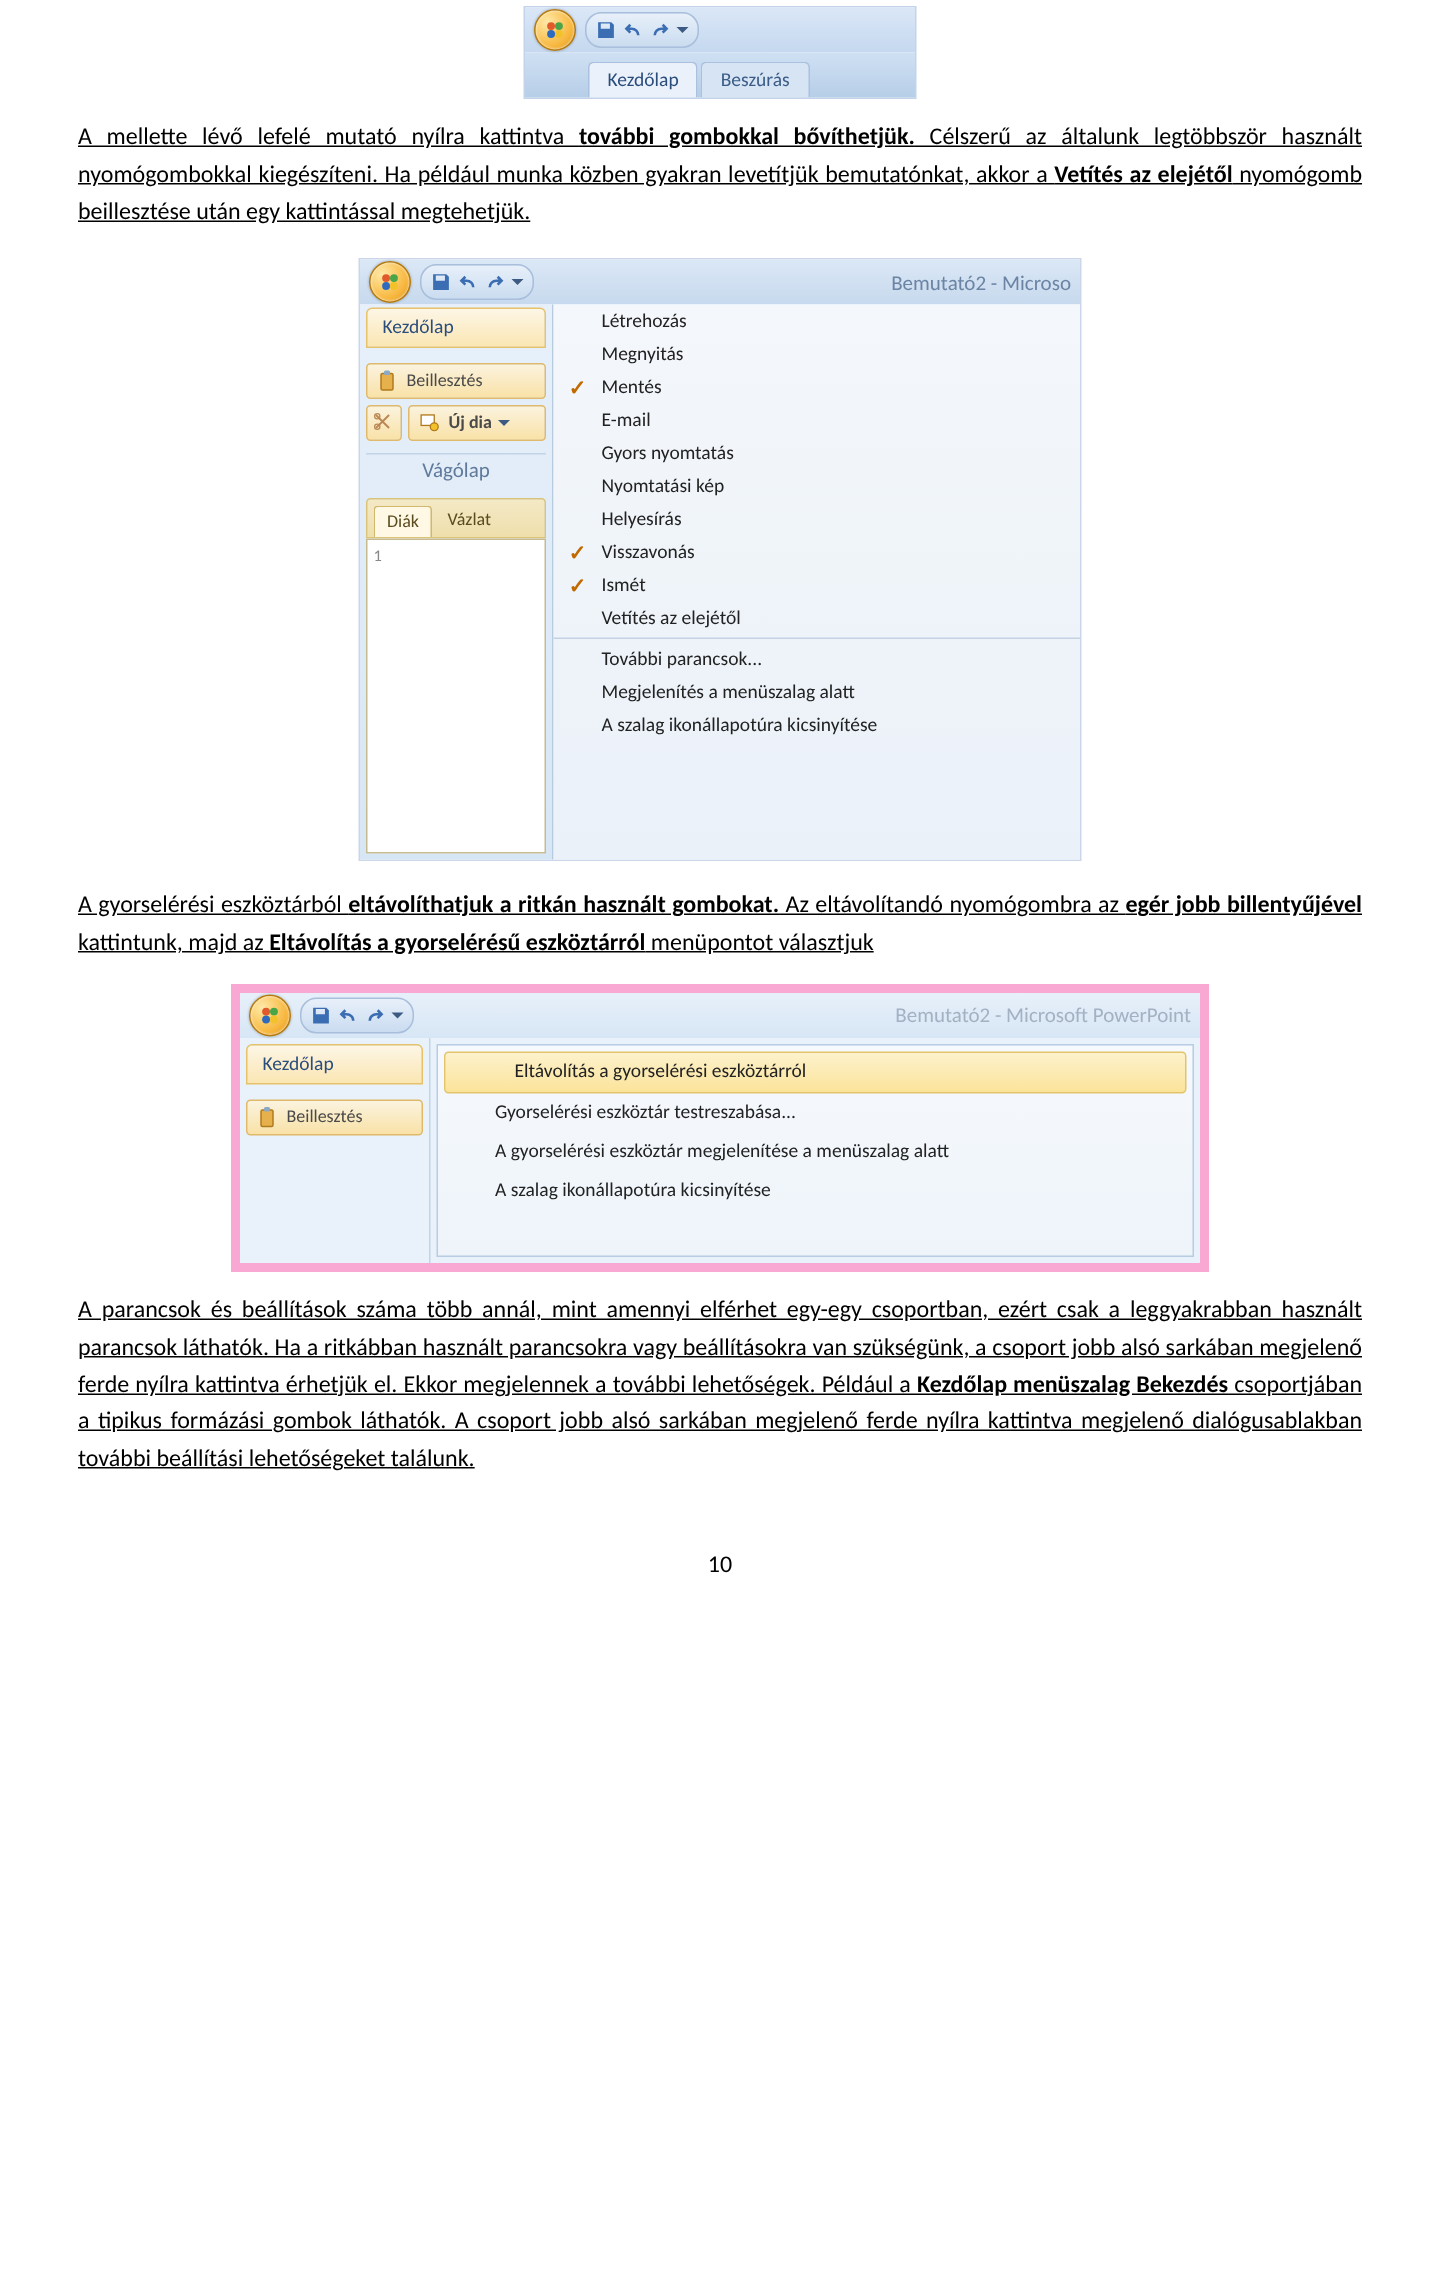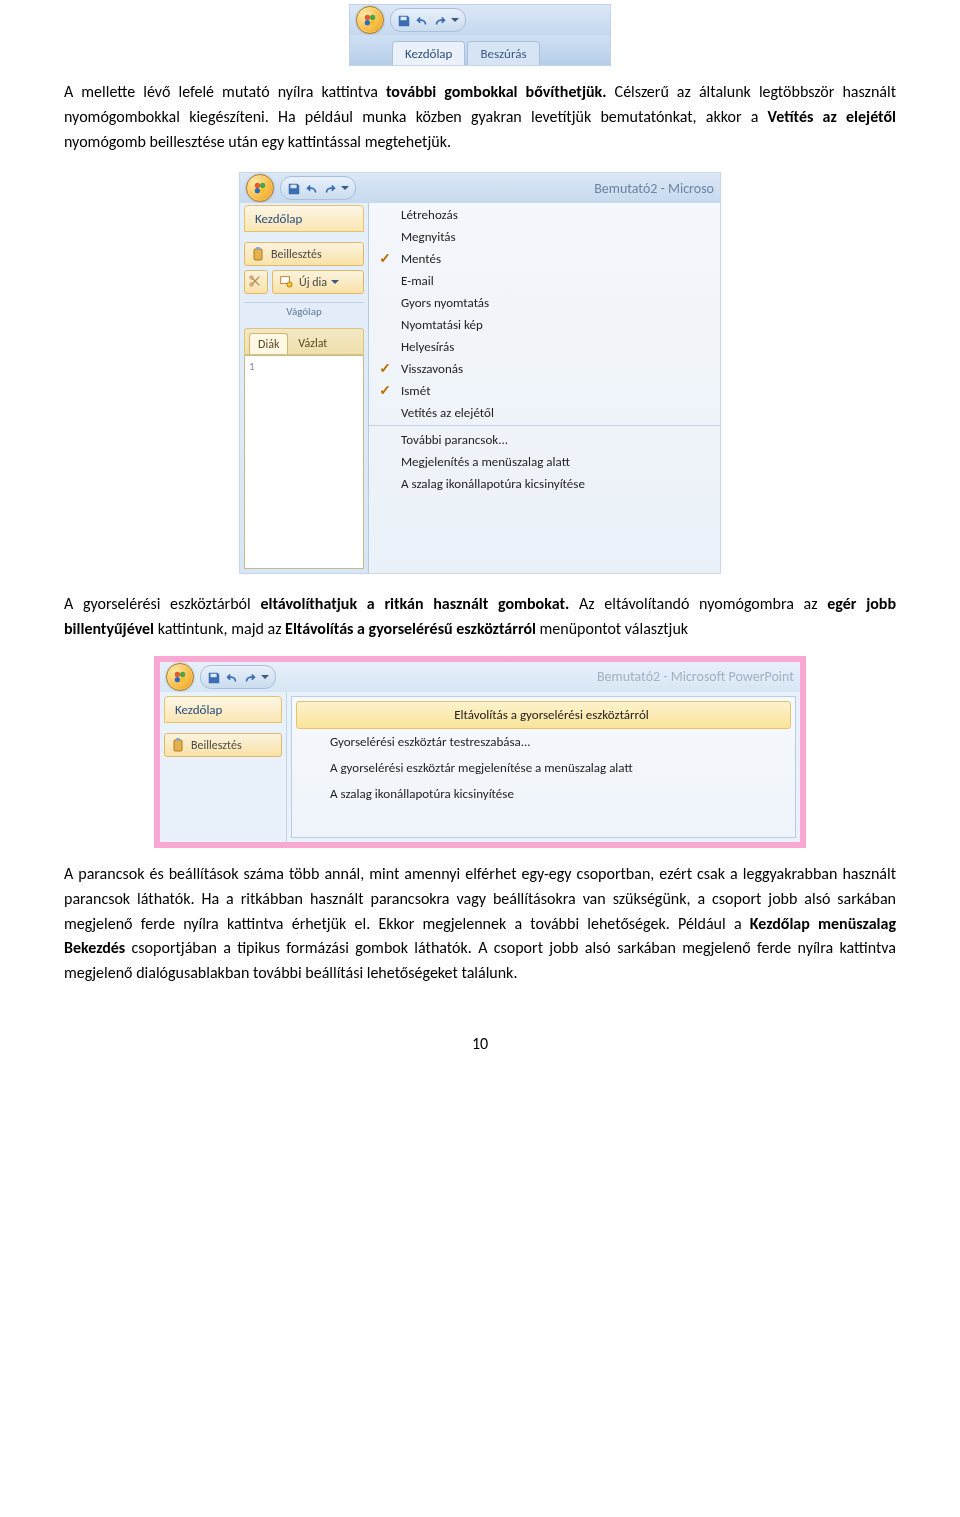--- a/index.html
+++ b/index.html
@@ -10,21 +10,22 @@
     color: #000;
     width: 960px;
   }
   .page {
     padding: 0 48px 40px 48px;
   }
   .body-text {
     font-size: 16px;
     line-height: 1.55;
     text-align: justify;
-    margin: 10px 16px;
+    margin: 10px 4px;
+    text-decoration: underline;
   }
   .body-text b { font-weight: bold; }
   .section-head {
     font-family: Cambria, Georgia, serif;
     font-size: 22px;
     font-weight: bold;
     margin: 18px 0 4px 0;
   }
   .pagenum { font-size: 16px; text-align: center; margin-top: 48px; }
 
@@ -116,21 +117,21 @@
     background: linear-gradient(#fdf6e6,#fbe6b3);
     border: 1px solid #e6c26b;
     border-radius: 4px 4px 0 0;
     margin: 0 4px;
   }
   .group {
     margin-top: 6px; padding: 4px;
     display: flex; flex-direction: column; gap: 4px;
   }
   .grouplabel {
-    font-size: 11px; color: #5f7a9b; text-align: center;
+    font-size: 14px; color: #5f7a9b; text-align: center;
     border-top: 1px solid #c2d4e6;
     padding-top: 2px; margin-top: 4px;
   }
   .btn {
     display: flex; align-items: center; gap: 4px;
     background: linear-gradient(#fbf3df,#f9e2a7);
     border: 1px solid #e0b96a;
     border-radius: 3px;
     padding: 3px 6px;
     font-size: 12px;
@@ -226,22 +227,21 @@
     font-size: 13px;
     padding: 4px 14px 4px 10px;
     gap: 10px;
     color: #222;
   }
   .ctxmenu .row.hl {
     background: linear-gradient(#fdf2cc,#fbe39a);
     border: 1px solid #e3c46c;
     border-radius: 3px;
     margin: 0 4px;
-    padding-left: 2px;
-    justify-content: center;
+    padding-left: 18px;
   }
   .ctxmenu .row .ic {
     width: 18px; height: 18px; display:inline-block;
   }
 
   
   .ic { display:inline-block; }
   .i-save { color:#3b6db3; }
   .i-undo { color:#3b6db3; }
   .i-redo { color:#3b6db3; }
@@ -325,21 +325,21 @@
             <span>Beillesztés</span>
           </div>
           <div style="display:flex; gap:4px;">
             <span class="btn" style="flex:0 0 auto; padding:3px;">
               <span class="ic i-scis"><svg width="14" height="14" viewBox="0 0 16 16">
                     <path stroke="currentColor" stroke-width="1.5" fill="none" d="M3 3l10 10M13 3 3 13"></path>
                     <circle cx="4" cy="12" r="2" fill="none" stroke="currentColor"></circle>
                     <circle cx="4" cy="4" r="2" fill="none" stroke="currentColor"></circle>
                   </svg></span>
             </span>
-            <span class="btn" style="flex:1;">
+            <span class="btn" style="flex:1;font-weight:bold;">
               <span class="ic"><svg width="14" height="14" viewBox="0 0 16 16">
                     <rect x="2" y="3" width="10" height="8" fill="#fff" stroke="#b07a1c"></rect>
                     <circle cx="12" cy="12" r="3" fill="#f3c22b" stroke="#b07a1c"></circle>
                   </svg></span>
               <span>Új dia</span>
               <span class="i-drop"></span>
             </span>
           </div>
           <div class="grouplabel">Vágólap</div>
         </div>

